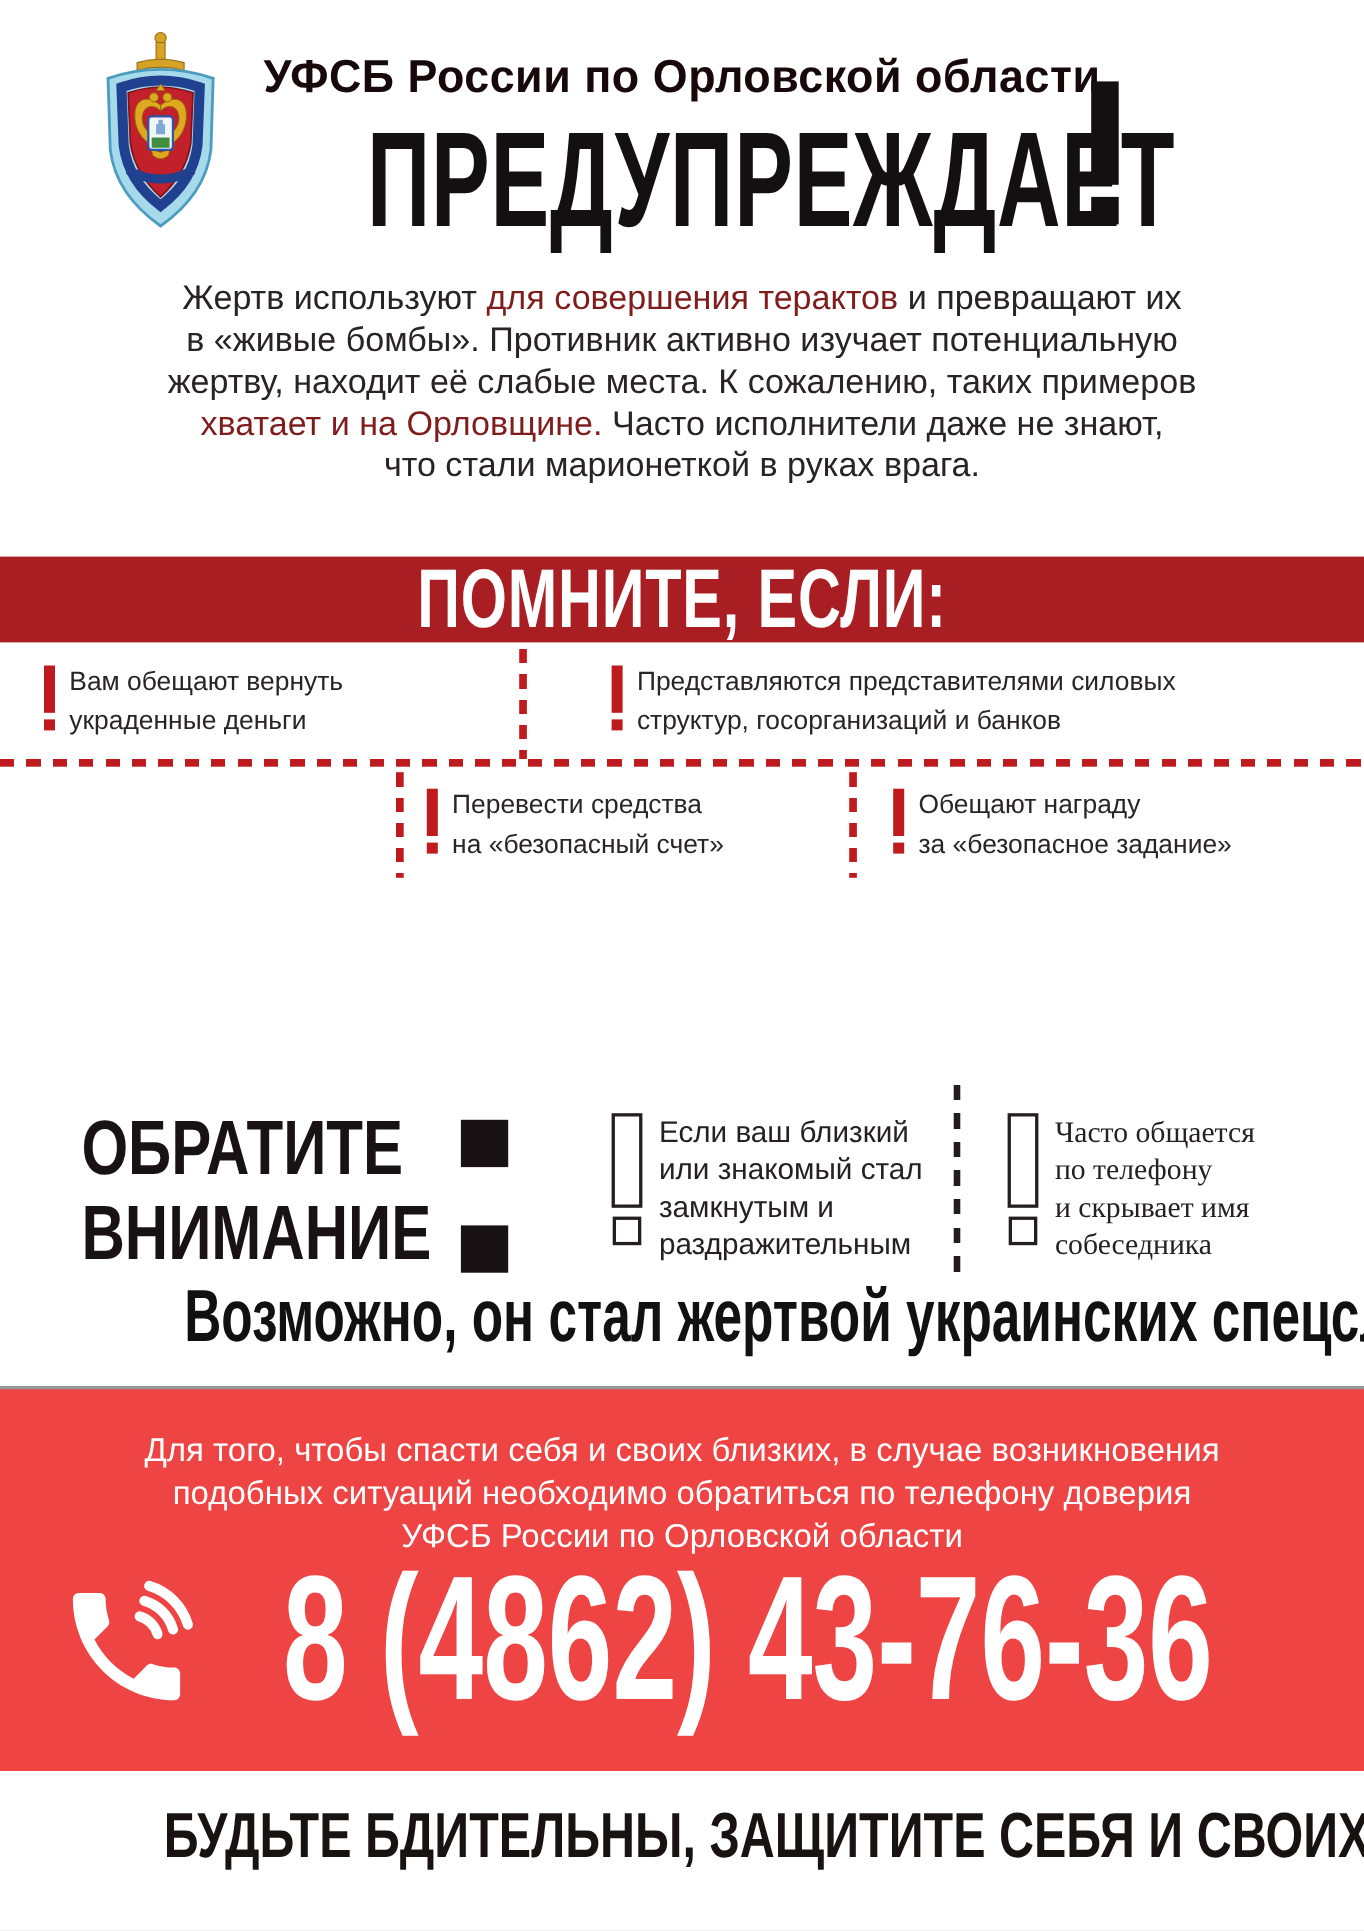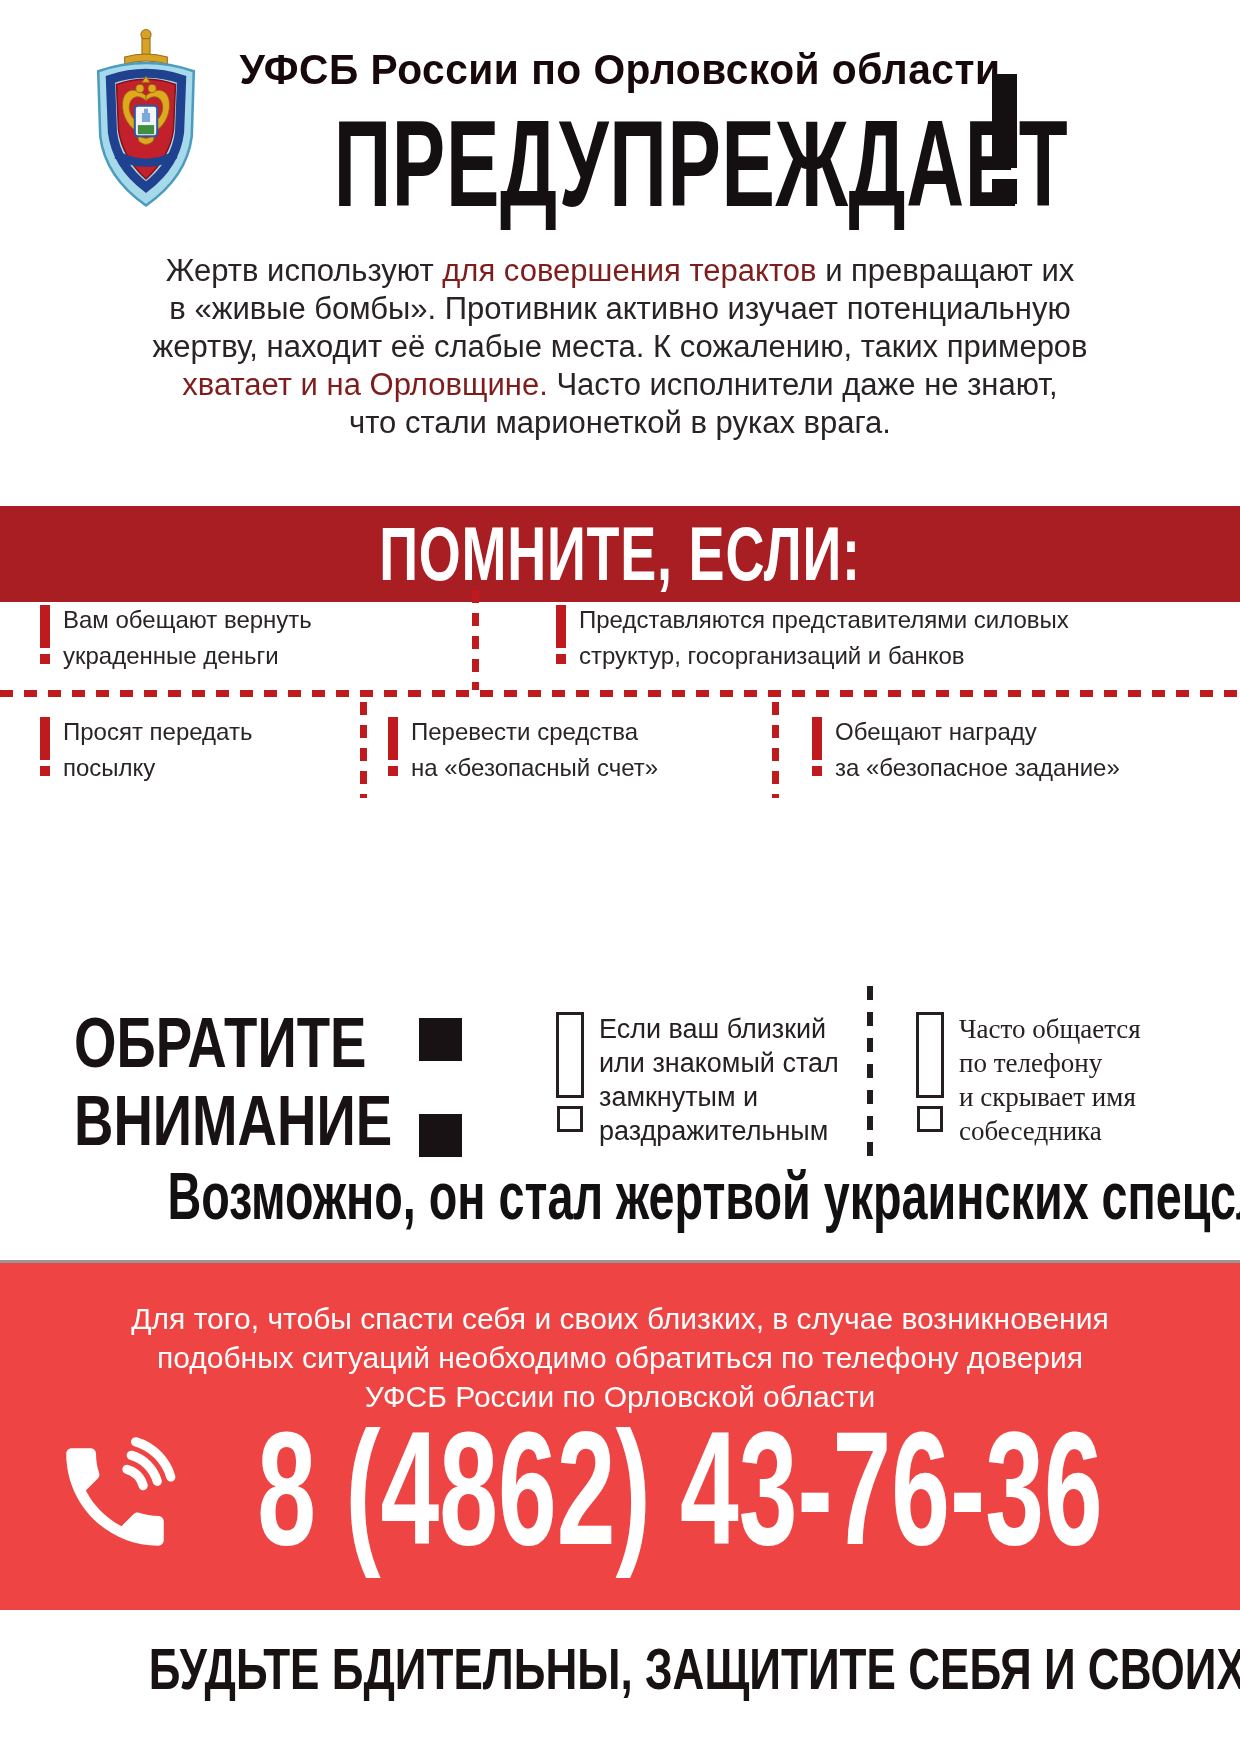--- a/index.html
+++ b/index.html
@@ -17,21 +17,21 @@
     margin-top:8px;color:#140f11;transform:scale(.69,1.06);transform-origin:50% 0;white-space:nowrap;}
   .big-bang{position:absolute;left:992px;top:74px;}
   .big-bang .bar{width:25px;height:94px;background:#140f11;}
   .big-bang .dot{width:25px;height:25px;background:#140f11;margin-top:11px;}
   
   .intro{position:absolute;left:100px;top:252px;width:1040px;margin:0;
     font-size:31px;line-height:38px;text-align:center;white-space:pre-line;color:#292326;}
   .intro .red{color:#7f1d1d;font-weight:normal;}
   
   .banner{position:absolute;left:0;width:1240px;background:#a81e23;color:#fff;text-align:center;}
-  .banner1{top:506px;height:96px;display:flex;align-items:center;justify-content:center;}
+  .banner1{top:506px;height:78px;display:flex;align-items:center;justify-content:center;}
   .banner1 .t{display:block;font-size:72px;font-weight:bold;letter-spacing:1px;line-height:1;
     transform:scale(.75,1.05);transform-origin:50% 50%;white-space:nowrap;}
   .banner2{top:798px;height:168px;padding-top:0;}
   .banner2 .white-dash{position:absolute;top:0;left:0;width:100%;height:5px;
     background:repeating-linear-gradient(to right,#fff 0 15px,transparent 15px 26px);}
   .banner2 .t{display:block;margin-top:22px;font-size:102px;font-weight:bold;line-height:1;
     letter-spacing:1px;transform:scale(.66,1.03);transform-origin:50% 0;white-space:nowrap;}
   .banner2 .s{display:block;margin-top:10px;font-size:38px;font-weight:bold;line-height:1;
     transform:scale(.95,1);transform-origin:50% 0;white-space:nowrap;}
   
@@ -137,28 +137,20 @@
         <span class="dot"></span>
       </span>
     <span class="txt">Представляются представителями силовых
 структур, госорганизаций и банков</span>
   </div>
 
   <div class="hdash-red" style="top:690px;"></div>
   <div class="vdash-red" style="left:360px;top:702px;height:96px;"></div>
   <div class="vdash-red" style="left:772px;top:702px;height:96px;"></div>
 
-  <div class="sign-item" style="left:40px;top:714px;">
-    <span class="mark">
-        <span class="bar"></span>
-        <span class="dot"></span>
-      </span>
-    <span class="txt">Просят передать
-посылку</span>
-  </div>
   <div class="sign-item" style="left:388px;top:714px;">
     <span class="mark">
         <span class="bar"></span>
         <span class="dot"></span>
       </span>
     <span class="txt">Перевести средства
 на «безопасный счет»</span>
   </div>
   <div class="sign-item" style="left:812px;top:714px;">
     <span class="mark">

